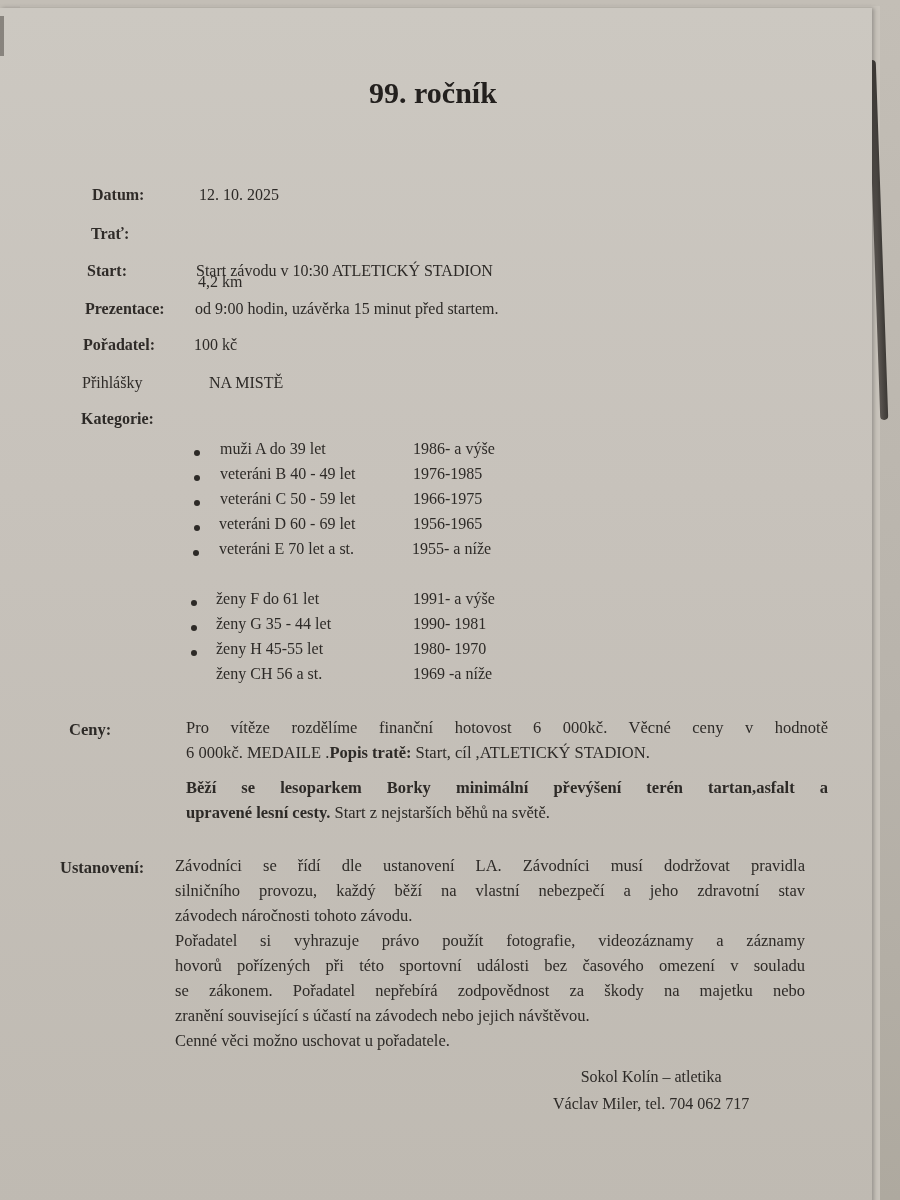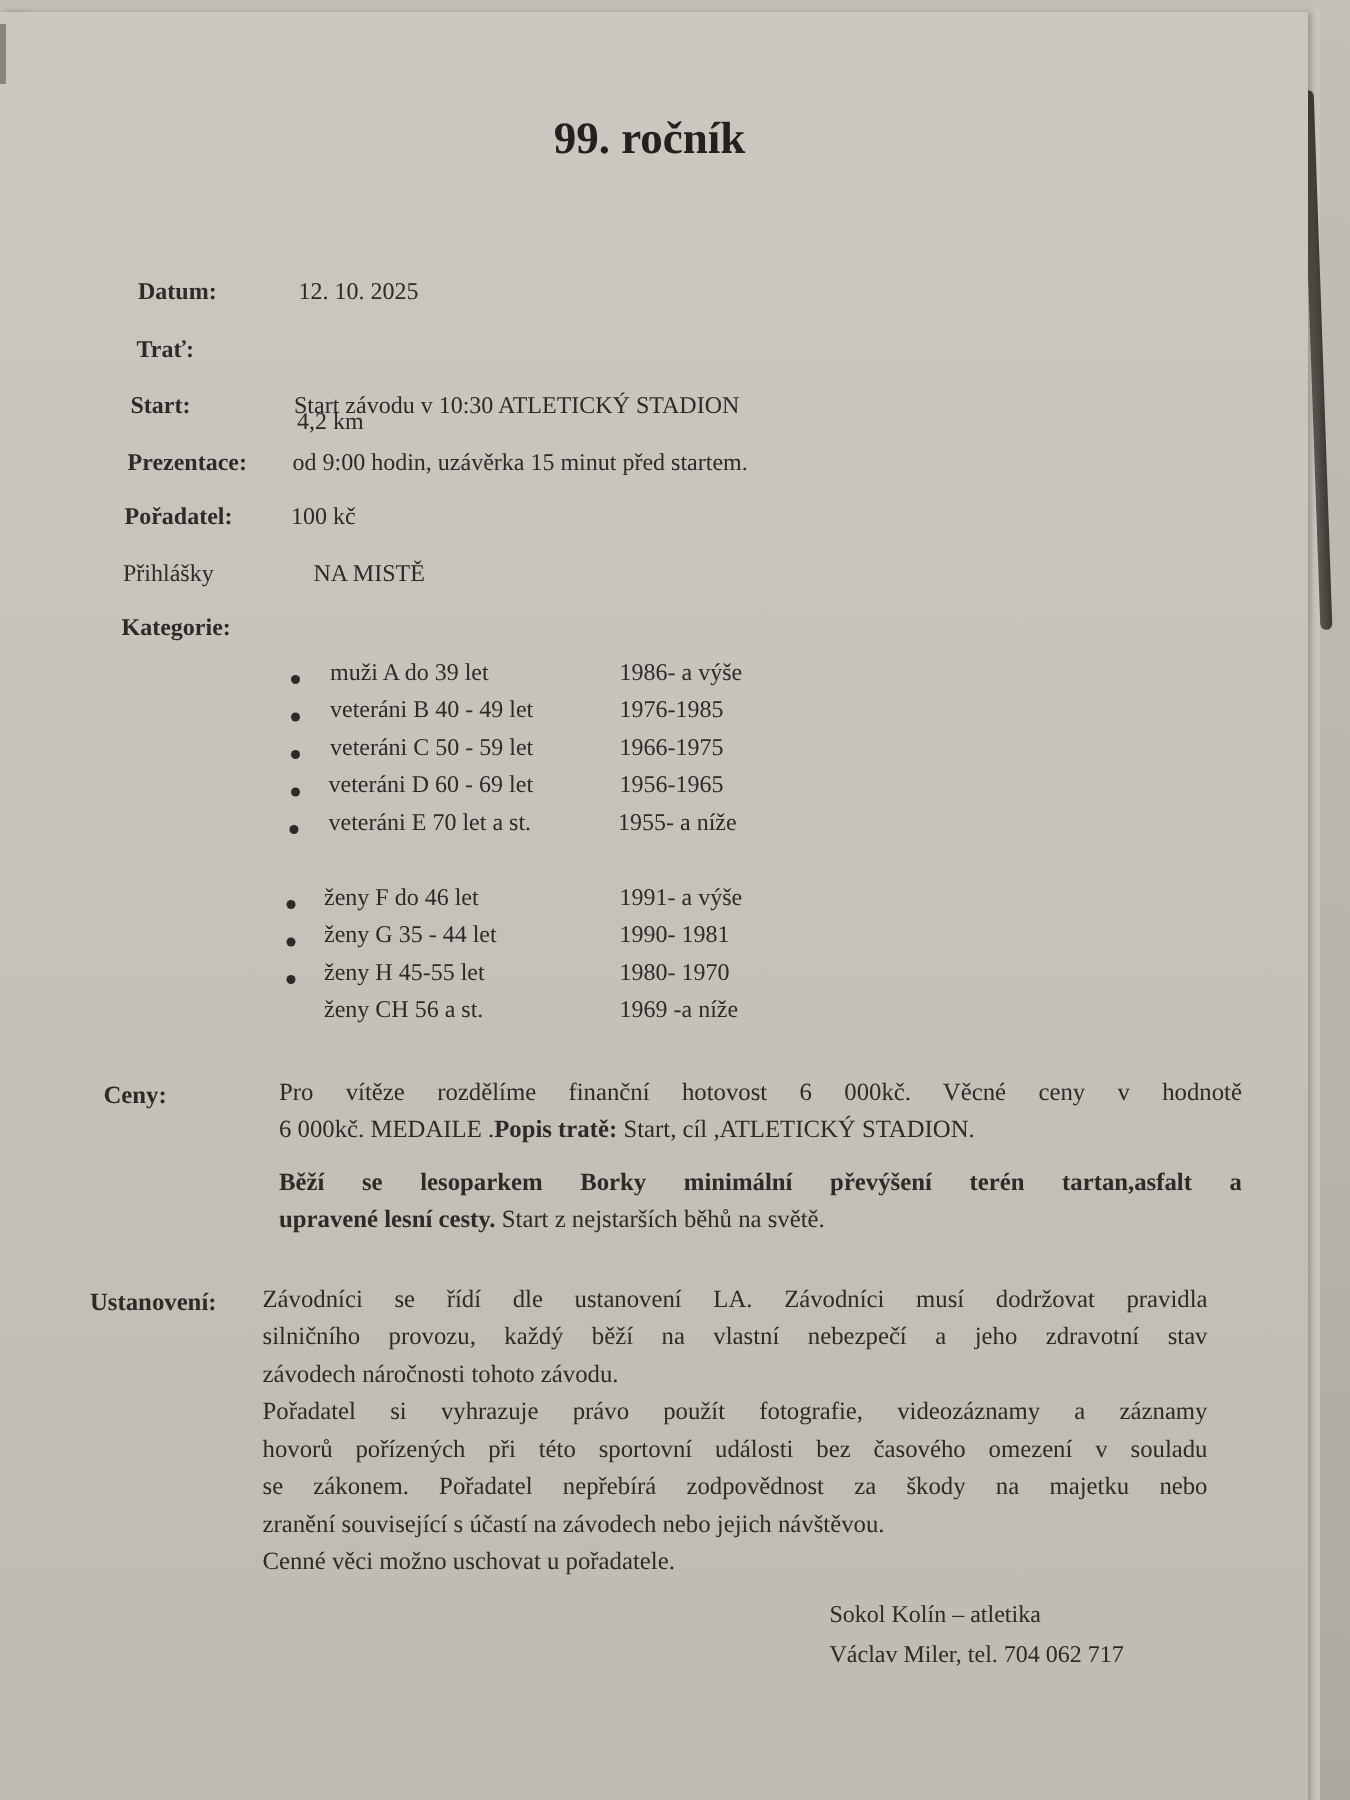--- a/index.html
+++ b/index.html
@@ -202,21 +202,21 @@
     <div>
       <span class="bullet" style="left:193px; top:542px;"></span>
       <span class="cat-item" style="left:219px; top:532px;">veteráni E 70 let a st.</span>
       <span class="cat-years" style="left:412px; top:532px;">1955- a níže</span>
     </div>
   </div>
 
   <div>
     <div>
       <span class="bullet" style="left:191px; top:592px;"></span>
-      <span class="cat-item" style="left:216px; top:582px;">ženy F do 46 let</span>
+      <span class="cat-item" style="left:216px; top:582px;">ženy F do 61 let</span>
       <span class="cat-years" style="left:413px; top:582px;">1991- a výše</span>
     </div>
     <div>
       <span class="bullet" style="left:191px; top:617px;"></span>
       <span class="cat-item" style="left:216px; top:607px;">ženy G 35 - 44 let</span>
       <span class="cat-years" style="left:413px; top:607px;">1990- 1981</span>
     </div>
     <div>
       <span class="bullet" style="left:191px; top:642px;"></span>
       <span class="cat-item" style="left:216px; top:632px;">ženy H 45-55 let</span>
@@ -247,17 +247,17 @@
       <span class="just">silničního provozu, každý běží na vlastní nebezpečí a jeho zdravotní stav</span>
       <span style="display:block;">závodech náročnosti tohoto závodu.</span>
       <span class="just">Pořadatel si vyhrazuje právo použít fotografie, videozáznamy a záznamy</span>
       <span class="just">hovorů pořízených při této sportovní události bez časového omezení v souladu</span>
       <span class="just">se zákonem. Pořadatel nepřebírá zodpovědnost za škody na majetku nebo</span>
       <span style="display:block;">zranění související s účastí na závodech nebo jejich návštěvou.</span>
       <span style="display:block;">Cenné věci možno uschovat u pořadatele.</span>
     </div>
   </div>
 
-  <div class="sig" style="top:1055px; left:553px;">
+  <div class="sig" style="top:1055px; left:553px;text-align:center;">
     <div>Sokol Kolín – atletika</div>
     <div>Václav Miler, tel. 704 062 717</div>
   </div>
 </div>
 
 </body></html>

